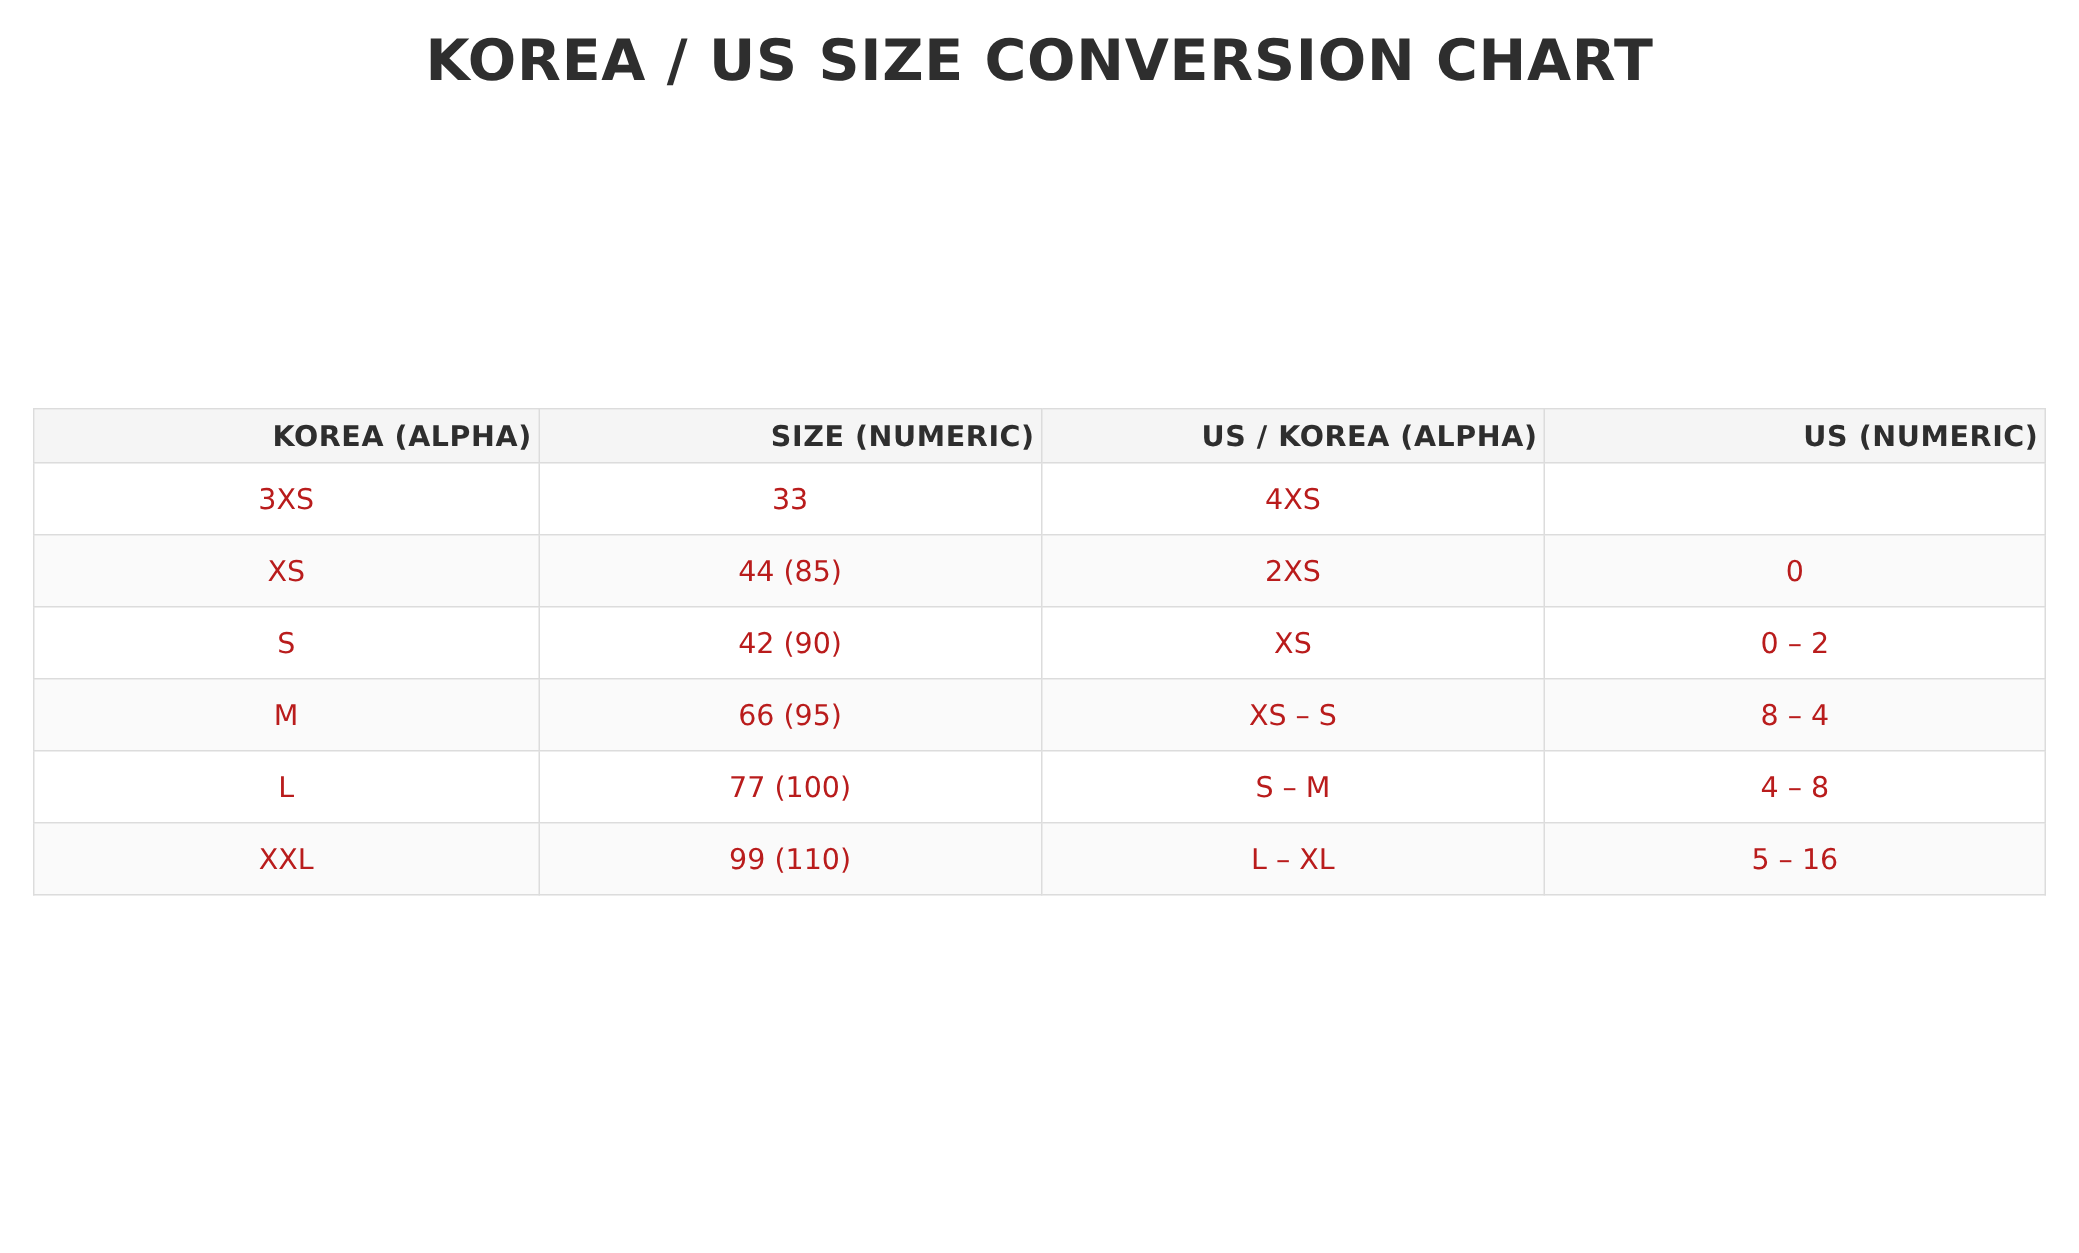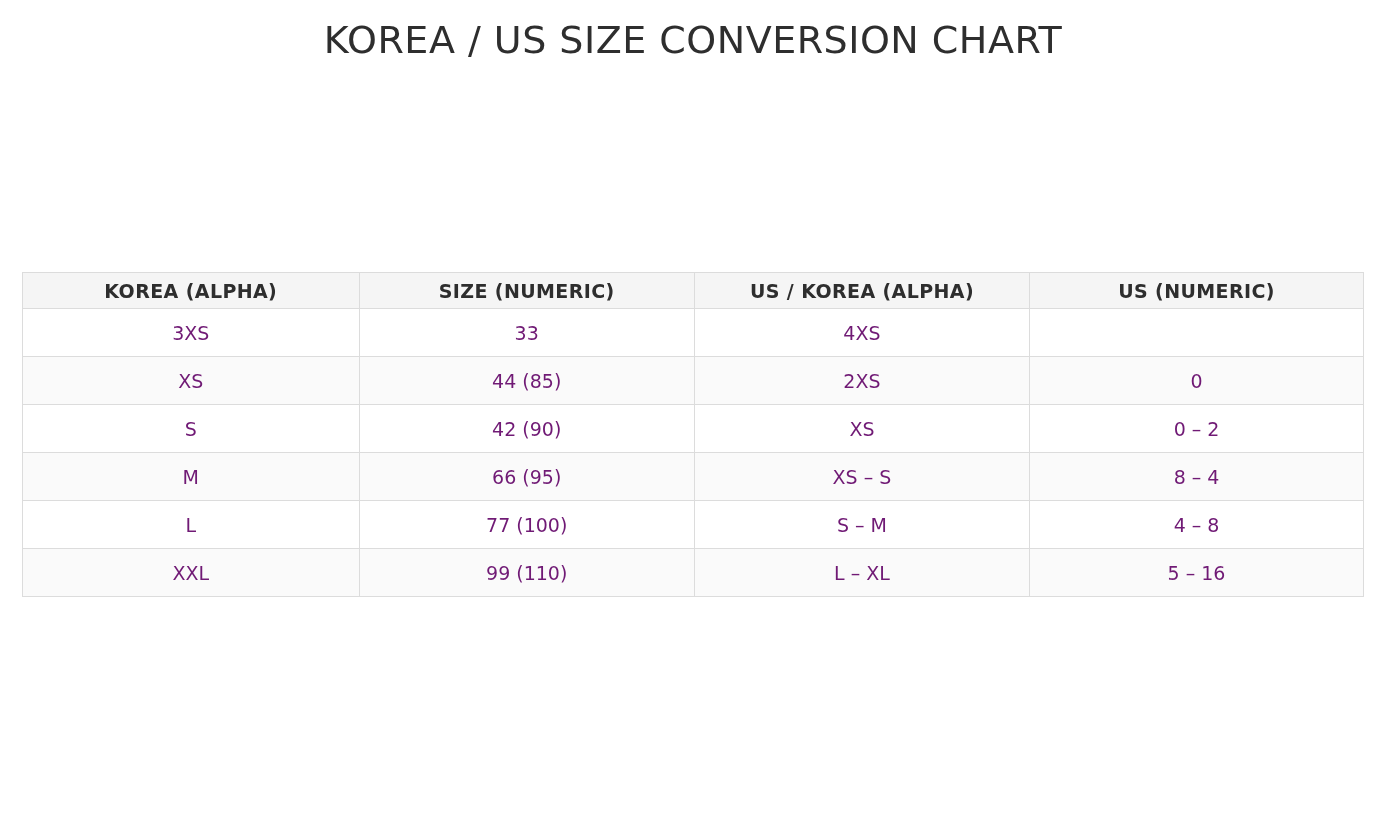--- a/index.html
+++ b/index.html
@@ -16,21 +16,21 @@
   }
   .page {
     position: relative;
     width: 1386px;
     height: 835px;
     box-sizing: border-box;
   }
   .chart-title {
     text-align: center;
     font-size: 38px;
-    font-weight: normal;
+    font-weight: bold;
     letter-spacing: 0.5px;
     color: #2e2e2e;
     margin: 0;
     padding-top: 18px;
     line-height: 1.2;
   }
   .table-wrap {
     position: absolute;
     left: 22px;
     top: 272px;
@@ -39,33 +39,34 @@
   table.size-table {
     border-collapse: collapse;
     width: 100%;
     table-layout: fixed;
   }
   table.size-table th,
   table.size-table td {
     border: 1px solid #dcdcdc;
     text-align: center;
     font-size: 19px;
-    color: #701a75;
+    color: #b91c1c;
     height: 48px;
     padding: 0 4px;
     box-sizing: border-box;
     font-weight: normal;
   }
   table.size-table thead th {
     background: #f5f5f5;
     font-weight: bold;
     font-size: 19px;
     letter-spacing: 0.4px;
     color: #2e2e2e;
     height: 36px;
+    text-align: right;
   }
   table.size-table tbody tr:nth-child(even) td {
     background: #fafafa;
   }
   table.size-table tbody tr:nth-child(odd) td {
     background: #ffffff;
   }
 </style>
 </head>
 <body>

